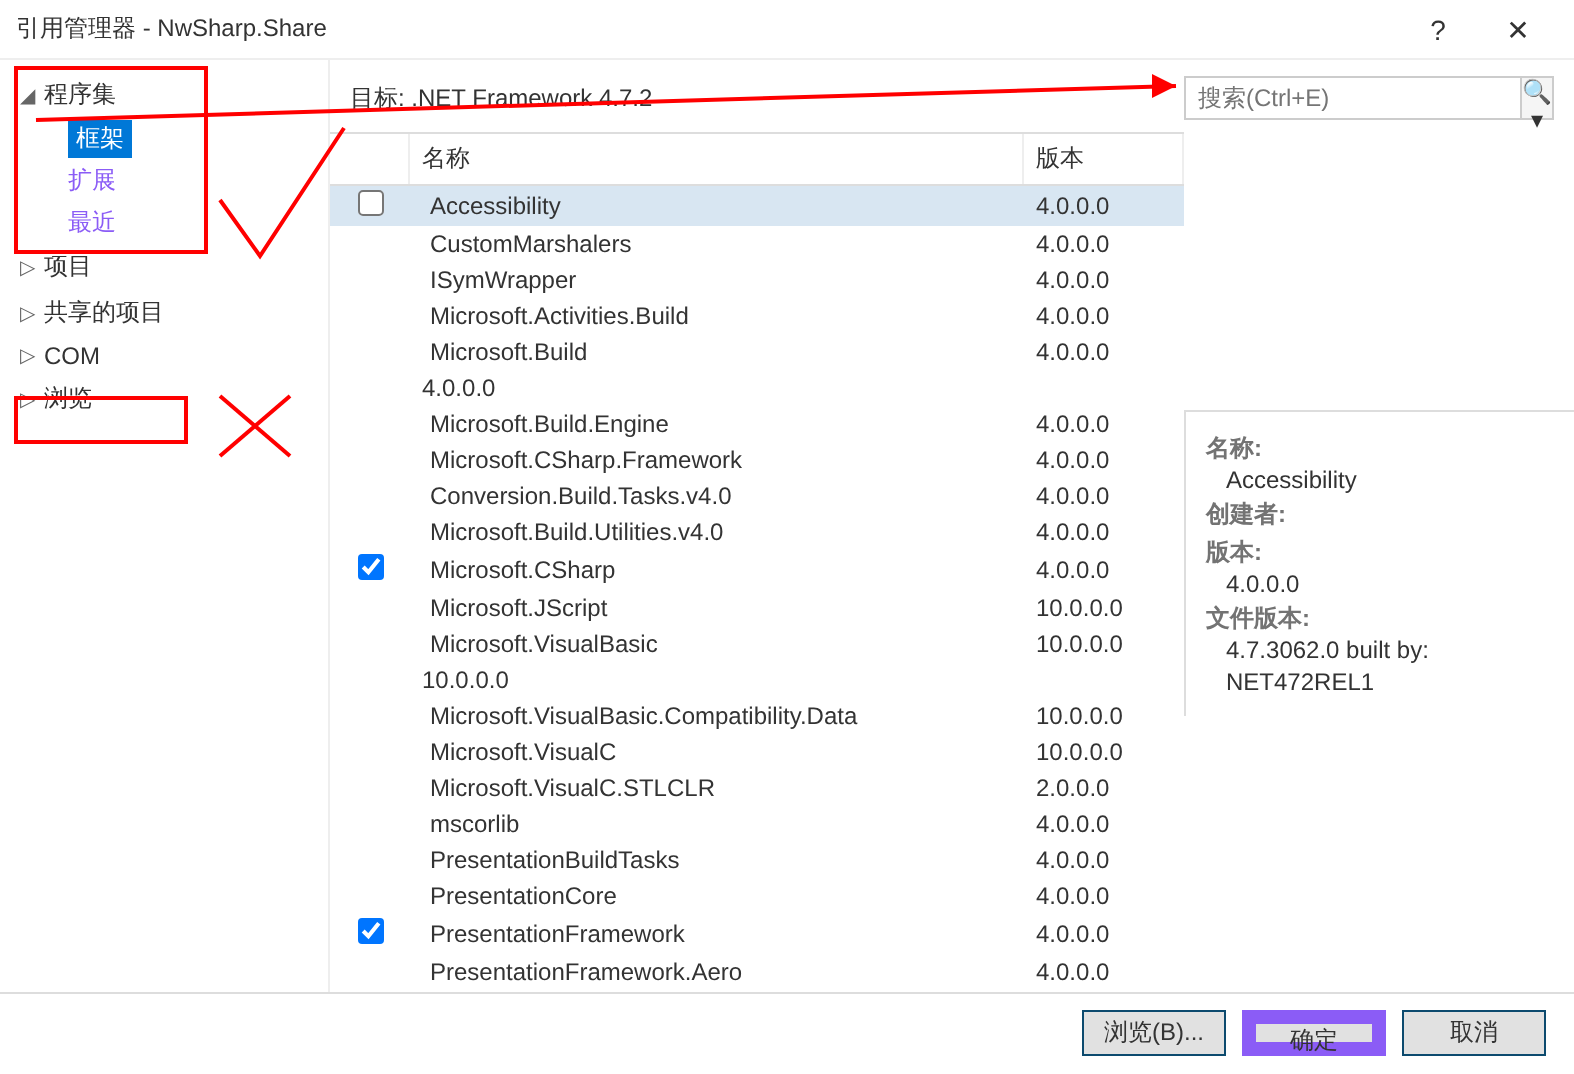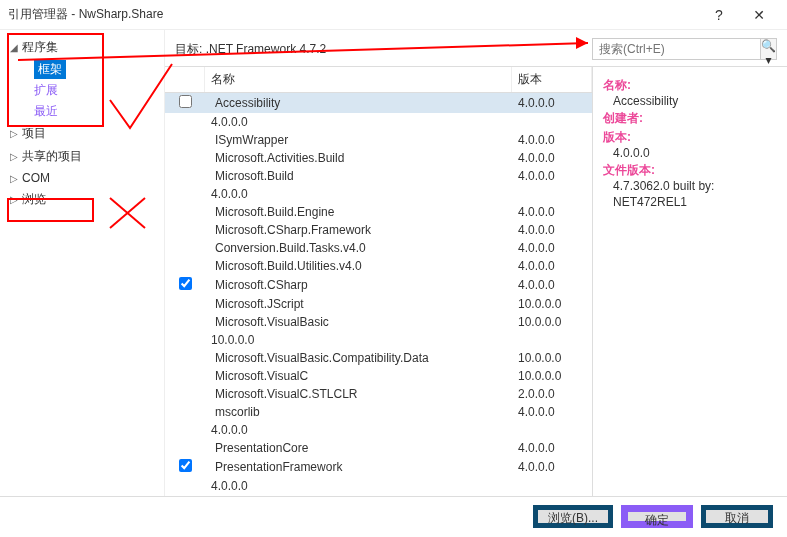--- a/index.html
+++ b/index.html
@@ -13,39 +13,39 @@
 .nav-item .arrow { width: 12px; display: inline-block; font-size: 10px; color: #666; }
 .nav-sub { padding: 2px 10px 2px 34px; color: #8b5cf6; }
 .nav-sub.selected { background: #0078d7; color: #fff; display: inline-block; margin-left: 34px; padding: 1px 4px; }
 .nav .sub-wrap { padding: 1px 0; }
 .main { flex: 1; display: flex; flex-direction: column; }
 .target-row { padding: 8px 10px 6px 10px; display: flex; align-items: center; gap: 12px; }
 .target-label { color: #333; flex: 1; }
 .search-wrap { display: flex; align-items: center; border: 1px solid #ccc; height: 22px; width: 185px; }
 .search-input { border: none; outline: none; flex: 1; padding: 0 6px; color: #999; font-size: 12px; background: transparent; }
 .search-btn { border: none; border-left: 1px solid #ccc; width: 24px; height: 100%; background: #f5f5f5; font-size: 11px; color: #333; }
-.content { flex: 1; display: flex; overflow: hidden; }
+.content { flex: 1; display: flex; overflow: hidden; align-items: center; }
 .list-wrap { flex: 1; border-top: 1px solid #ddd; overflow-y: scroll; position: relative; }
 .list-header { display: flex; border-bottom: 1px solid #ddd; background: #fff; position: sticky; top: 0; }
 .list-header .col { padding: 4px 6px; color: #333; border-right: 1px solid #eee; }
 .col-chk { width: 40px; }
 .col-name { flex: 1; }
 .col-ver { width: 80px; }
 .row { display: flex; align-items: center; padding: 1px 0; }
 .row.selected { background: #d8e6f2; }
 .row .cell { padding: 1px 6px; color: #333; }
 .row .chk { width: 40px; text-align: center; }
 .row .chk input { transform: scale(1.0); }
 .row .name { flex: 1; padding-left: 10px; }
 .row .ver { width: 80px; }
 .details { width: 195px; border-left: 1px solid #ddd; border-top: 1px solid #ddd; padding: 8px 10px; }
-.details .lbl { font-weight: bold; color: #ec4899; margin-top: 2px; }
+.details .lbl { font-weight: bold; color: #737373; margin-top: 2px; }
 .details .val { color: #333; padding-left: 10px; margin-bottom: 2px; }
 .footer { height: 40px; border-top: 1px solid #ddd; display: flex; justify-content: flex-end; align-items: center; padding: 0 14px; gap: 8px; }
-.footer button { height: 23px; min-width: 72px; border: 5px solid #0c4a6e; background: #e1e1e1; color: #333; padding: 0 10px; }
+.footer button { height: 23px; min-width: 72px; border: 1px solid #0c4a6e; background: #e1e1e1; color: #333; padding: 0 10px; }
 .footer button.primary { border: 7px solid #8b5cf6; }
 .annot { position: absolute; pointer-events: none; }
 ::-webkit-scrollbar { width: 16px; background: #f0f0f0; }
 ::-webkit-scrollbar-thumb { background: #c2c2c2; }
 </style>
 </head>
 <body>
 
 <div class="titlebar">
   <span class="title">引用管理器 - NwSharp.Share</span>
@@ -96,20 +96,21 @@
           <div class="col col-ver">版本</div>
         </div>
         <div id="assembly-rows">
             <div class="row selected">
               <div class="cell chk"><input type="checkbox" style=""></div>
               <div class="cell name">Accessibility</div>
               <div class="cell ver">4.0.0.0</div>
             </div>
             <div class="row">
               <div class="cell chk"></div>
+              <div class="cell name">CustomMarshalers</div>
               <div class="cell ver">4.0.0.0</div>
             </div>
             <div class="row">
               <div class="cell chk"></div>
               <div class="cell name">ISymWrapper</div>
               <div class="cell ver">4.0.0.0</div>
             </div>
             <div class="row">
               <div class="cell chk"></div>
               <div class="cell name">Microsoft.Activities.Build</div>
@@ -178,34 +179,36 @@
               <div class="cell name">Microsoft.VisualC.STLCLR</div>
               <div class="cell ver">2.0.0.0</div>
             </div>
             <div class="row">
               <div class="cell chk"></div>
               <div class="cell name">mscorlib</div>
               <div class="cell ver">4.0.0.0</div>
             </div>
             <div class="row">
               <div class="cell chk"></div>
+              <div class="cell name">PresentationBuildTasks</div>
               <div class="cell ver">4.0.0.0</div>
             </div>
             <div class="row">
               <div class="cell chk"></div>
               <div class="cell name">PresentationCore</div>
               <div class="cell ver">4.0.0.0</div>
             </div>
             <div class="row">
               <div class="cell chk"><input type="checkbox" checked="" style=""></div>
               <div class="cell name">PresentationFramework</div>
               <div class="cell ver">4.0.0.0</div>
             </div>
             <div class="row">
               <div class="cell chk"></div>
+              <div class="cell name">PresentationFramework.Aero</div>
               <div class="cell ver">4.0.0.0</div>
             </div>
             <div class="row"></div>
           </div>
       </div>
       <div class="details">
         <div class="lbl">名称:</div>
         <div class="val">Accessibility</div>
         <div class="lbl">创建者:</div>
         <div class="lbl">版本:</div>

